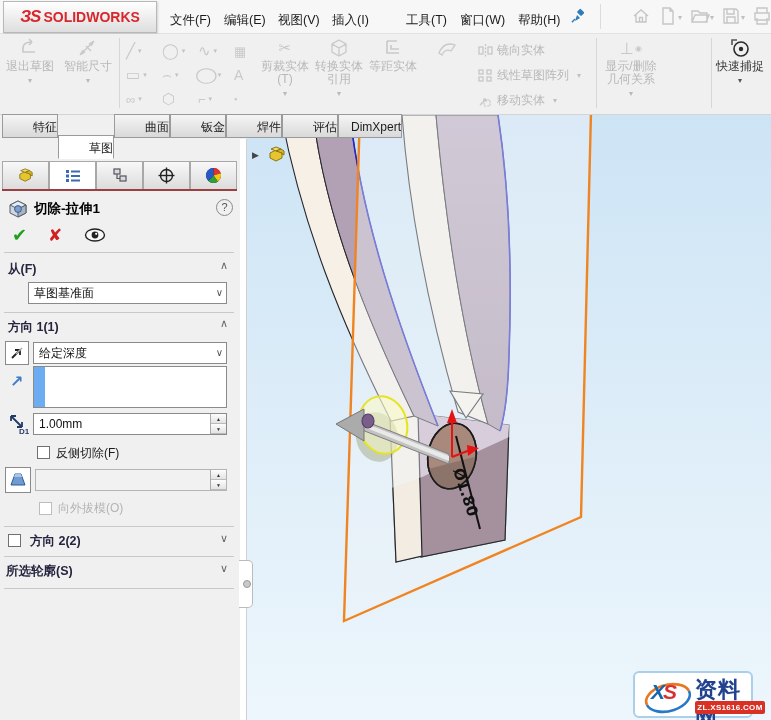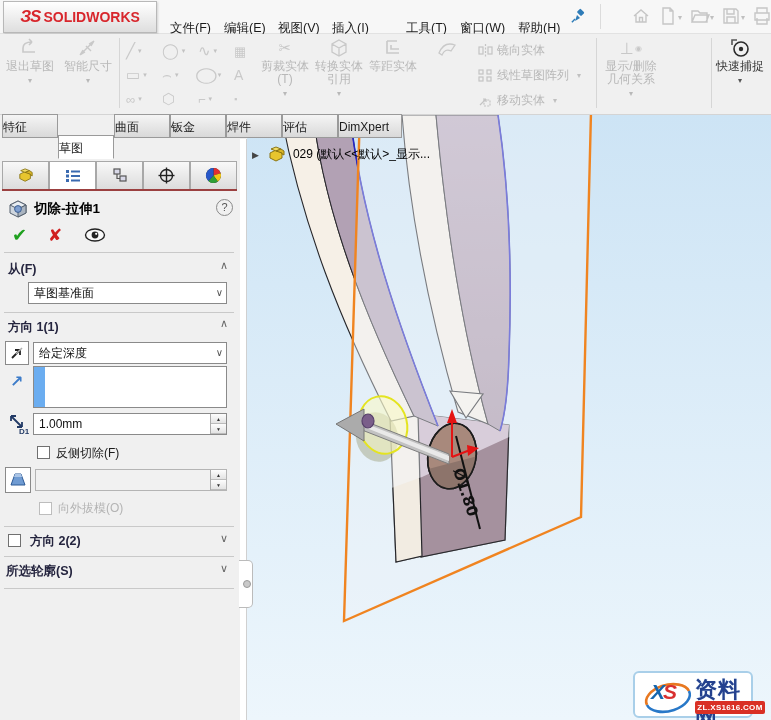--- a/index.html
+++ b/index.html
@@ -6,42 +6,42 @@
   #app{position:relative;width:771px;height:720px;background:#f0f0f0;overflow:hidden;
        font-family:"Liberation Sans","DejaVu Sans",sans-serif;-webkit-font-smoothing:antialiased;}
   .abs{position:absolute;}
   
   #menubar{position:absolute;left:0;top:0;width:771px;height:33px;background:#f7f7f7;border-bottom:1px solid #e2e2e2;}
   #logo{position:absolute;left:3px;top:1px;width:152px;height:30px;border:1px solid #b8b8b8;
         background:linear-gradient(#ffffff,#dedede);display:flex;align-items:center;justify-content:center;
         box-shadow:1px 1px 2px rgba(0,0,0,.15);}
   .logo-ds{color:#d8262c;font-weight:bold;font-style:italic;font-size:17px;letter-spacing:-1px;margin-right:3px;}
   .logo-sw{color:#d8262c;font-weight:bold;font-size:14px;letter-spacing:0px;}
-  .menu-item{position:absolute;top:0;height:32px;line-height:32px;padding:12px 10px;font-size:12.5px;color:#1a1a1a;cursor:default;}
+  .menu-item{position:absolute;top:0;height:32px;line-height:32px;padding:4px 10px;font-size:12.5px;color:#1a1a1a;cursor:default;}
   
   .qt-icon{position:absolute;top:7px;width:20px;height:18px;}
   .qt-icon svg{stroke:#c6c6c6;fill:none;stroke-width:1.4;}
   .qt-caret{position:absolute;top:13px;font-size:8px;color:#c0c0c0;}
   .mb-sep{position:absolute;top:4px;width:1px;height:25px;background:#dcdcdc;}
   
   #ribbon{position:absolute;left:0;top:34px;width:771px;height:80px;background:#f0f0f0;border-bottom:1px solid #d4d4d4;}
   .rb-sep{position:absolute;top:4px;width:1px;height:70px;background:#d6d6d6;}
   .rb-big{position:absolute;top:2px;width:54px;text-align:center;}
   .rb-big .lbl{font-size:12px;line-height:13px;color:#b8b8b8;word-break:break-all;}
   .rb-big .lbl.on{color:#3a3a3a;}
   .rb-big .car{font-size:8px;color:#b8b8b8;margin-top:3px;}
   .rb-big .car.on{color:#555;}
   .rb-ico{height:24px;display:flex;align-items:center;justify-content:center;color:#c8c8c8;font-size:18px;}
   .grid-cell{position:absolute;display:flex;align-items:center;color:#c9c9c9;font-size:15px;height:18px;}
   .grid-cell .c{font-size:7px;margin-left:3px;color:#c2c2c2;}
   .rb-row{position:absolute;display:flex;align-items:center;font-size:12px;color:#b8b8b8;height:16px;white-space:nowrap;}
   .rb-row svg{margin-right:4px;}
   .rb-row .c{font-size:8px;margin-left:8px;color:#c0c0c0;}
   
-  .ctab{position:absolute;top:114px;height:24px;line-height:24px;text-align:left;font-size:12px;color:#1c1c1c;
+  .ctab{position:absolute;top:114px;height:24px;line-height:24px;text-align:right;font-size:12px;color:#1c1c1c;
         background:linear-gradient(#f5f5f5,#d9d9d9);border:1px solid #9a9a9a;border-bottom:1px solid #9a9a9a;box-sizing:border-box;}
   .ctab.active{background:#ffffff;border-bottom:1px solid #ffffff;z-index:5;margin-top:21px;}
   
   #viewport{position:absolute;left:247px;top:115px;width:524px;height:605px;}
   #tree-item{position:absolute;left:252px;top:146px;display:flex;align-items:center;font-size:12px;color:#000;z-index:6;}
   #tree-item .tri{font-size:9px;color:#444;margin-right:8px;}
   
   #panel{position:absolute;left:0;top:139px;width:240px;height:581px;background:#f0f0f0;}
   #panel-gutter{position:absolute;left:240px;top:139px;width:7px;height:581px;background:#ffffff;border-right:1px solid #d0d0d0;box-sizing:border-box;}
   .pm-tab{position:absolute;width:47px;height:29px;box-sizing:border-box;border:1px solid #a8a8a8;
@@ -369,21 +369,20 @@
 
   <div id="tree-item">
     <span class="tri">▶</span>
     <svg width="20" height="17" viewBox="0 0 20 17" style="margin-right:6px">
       <g stroke="#8a7515" stroke-width="1" stroke-linejoin="round">
         <polygon points="3,7 9,4 15,7 15,12 9,15 3,12" fill="#e7c52e"></polygon>
         <polygon points="9,1 14,3 9,5 4,3" fill="#f2dd66"></polygon>
         <polygon points="14,3 17,5 17,9 15,8 15,7 9,5" fill="#d9b526"></polygon>
       </g>
     </svg>
-    <span>029  (默认&lt;&lt;默认&gt;_显示...</span>
   </div>
 
   <div class="ctab" style="left:2px;width:56px">特征</div>
   <div class="ctab active" style="left:58px;width:56px">草图</div>
   <div class="ctab" style="left:114px;width:56px">曲面</div>
   <div class="ctab" style="left:170px;width:56px">钣金</div>
   <div class="ctab" style="left:226px;width:56px">焊件</div>
   <div class="ctab" style="left:282px;width:56px">评估</div>
   <div class="ctab" style="left:338px;width:64px">DimXpert</div>
 

